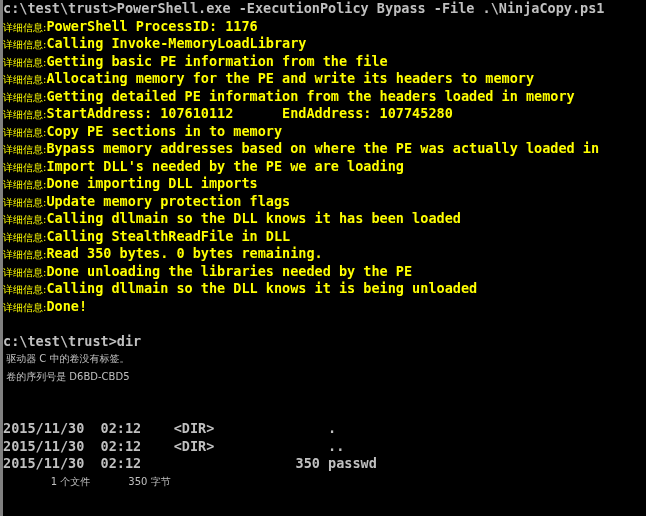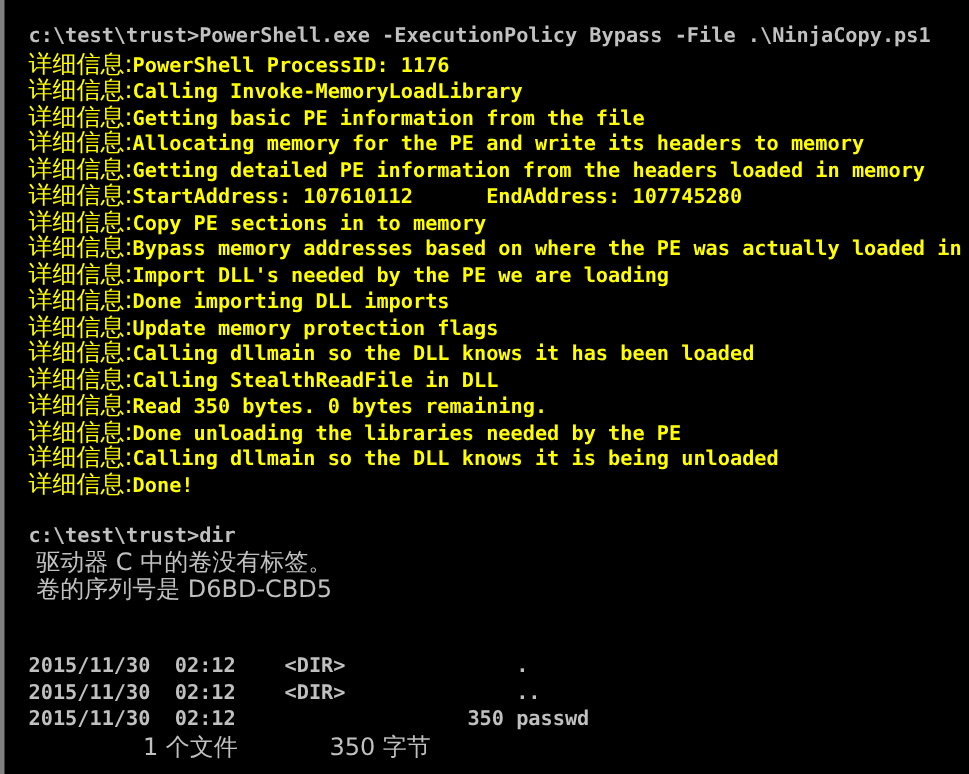--- a/index.html
+++ b/index.html
@@ -24,42 +24,42 @@
     width: 3px;
     height: 516px;
     background: #808080;
   }
   #console-screen {
     position: absolute;
     left: 3px;
     top: 0;
     width: 540px;
     height: 516px;
-    padding: 16px;
+    padding: 0;
     box-sizing: border-box;
   }
   .line {
     display: block;
     height: 17.5px;
     line-height: 17.5px;
     font-size: 13.5px;
     letter-spacing: 0px;
     white-space: pre;
     font-family: "DejaVu Sans Mono", "Liberation Mono", monospace;
     font-weight: bold;
   }
   .c-yellow { color: #ffff00; }
   .c-silver { color: #c0c0c0; }
   .blank { color: transparent; }
 
   
   .cjk {
     font-family: "DejaVu Sans", "Liberation Sans", sans-serif;
     font-weight: normal;
-    font-size: 16px;
+    font-size: 10px;
   }
 </style>
 </head>
 <body>
 
 <div id="console-window">
 
   <div id="left-gutter"></div>
 
   <div id="console-screen">

